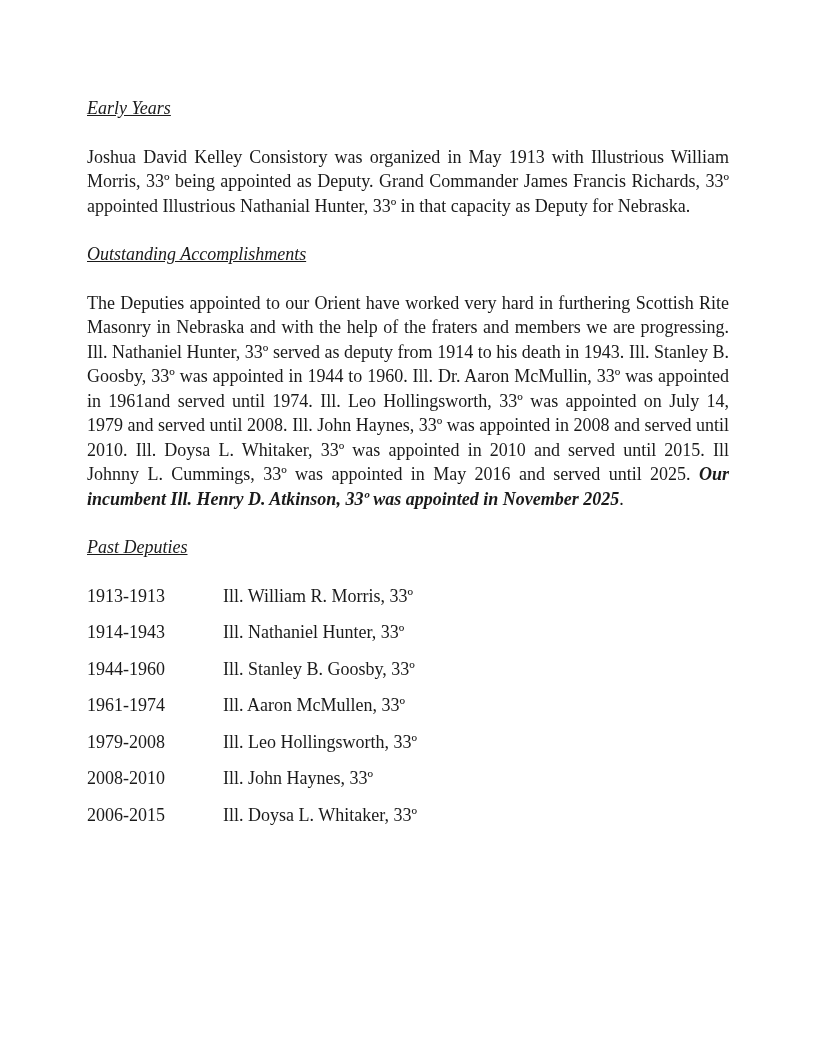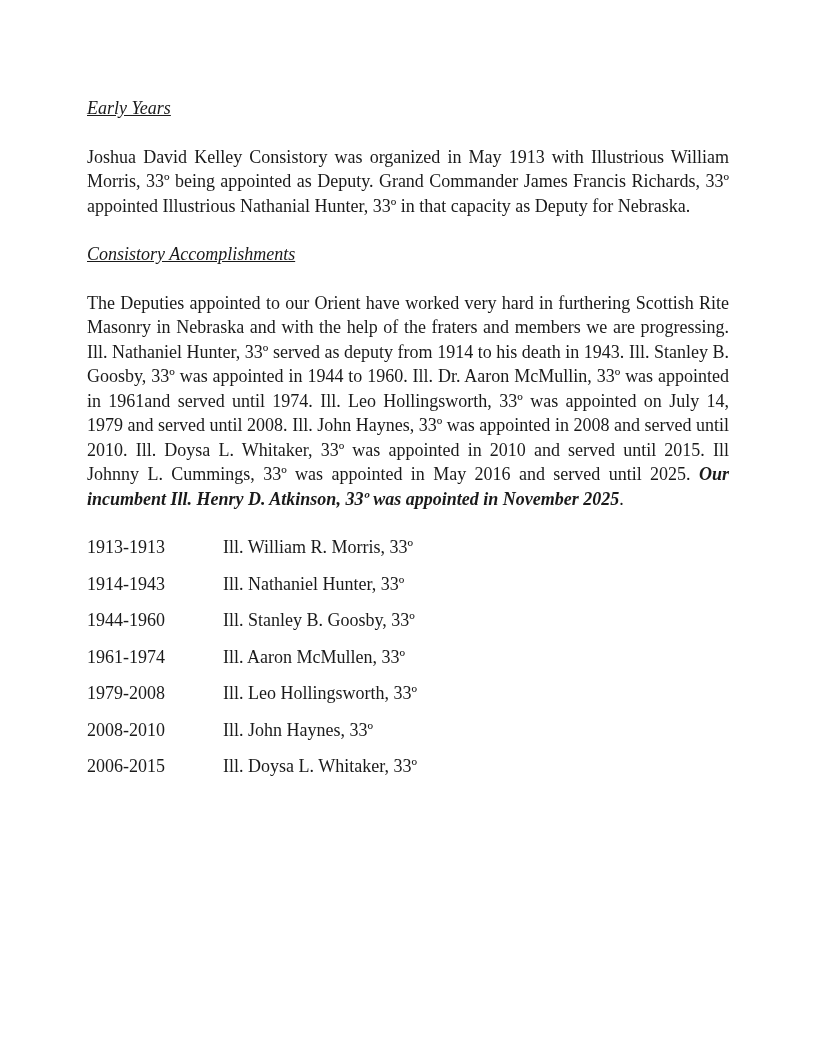--- a/index.html
+++ b/index.html
@@ -58,25 +58,26 @@
 <body>
 
 <div class="page">
 
   <section class="doc-section">
     <h2 class="section-heading">Early Years</h2>
     <p class="body-paragraph">Joshua David Kelley Consistory was organized in May 1913 with Illustrious William Morris, 33º being appointed as Deputy. Grand Commander James Francis Richards, 33º appointed Illustrious Nathanial Hunter, 33º in that capacity as Deputy for Nebraska.</p>
   </section>
 
   <section class="doc-section">
-    <h2 class="section-heading">Consistory Accomplishments</h2>
+    <h2 class="section-heading">Outstanding Accomplishments</h2>
     <p class="body-paragraph"><span>The Deputies appointed to our Orient have worked very hard in furthering Scottish Rite Masonry in Nebraska and with the help of the fraters and members we are progressing.  Ill. Nathaniel Hunter, 33º served as deputy from 1914 to his death in 1943.  Ill. Stanley B. Goosby, 33º  was appointed in 1944 to 1960.  Ill. Dr. Aaron McMullin, 33º was appointed in 1961and served until 1974.  Ill. Leo Hollingsworth, 33º was appointed on July 14, 1979 and served until 2008.  Ill. John Haynes, 33º was appointed in 2008 and served until 2010.  Ill. Doysa L. Whitaker, 33º was appointed in 2010 and served until 2015.  Ill Johnny L. Cummings, 33º was appointed in May 2016 and served until 2025.  </span><span class="emphasis">Our incumbent Ill. Henry D. Atkinson, 33º was appointed in November 2025</span><span>.</span></p>
   </section>
 
   <section class="doc-section">
+    <h2 class="section-heading">Past Deputies</h2>
 
     <div class="deputies-list">
       <div class="deputy-row">
         <span class="deputy-years">1913-1913</span><span class="deputy-name">Ill. William R. Morris, 33º</span>
       </div>
       <div class="deputy-row">
         <span class="deputy-years">1914-1943</span><span class="deputy-name">Ill. Nathaniel Hunter, 33º</span>
       </div>
       <div class="deputy-row">
         <span class="deputy-years">1944-1960</span><span class="deputy-name">Ill. Stanley B. Goosby, 33º</span>

